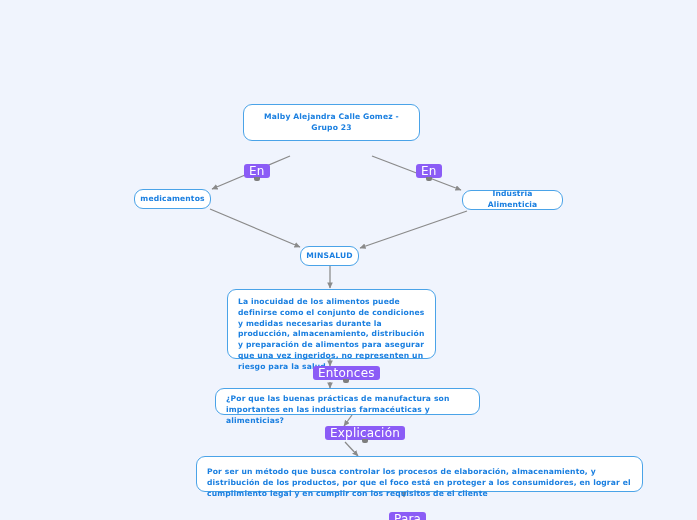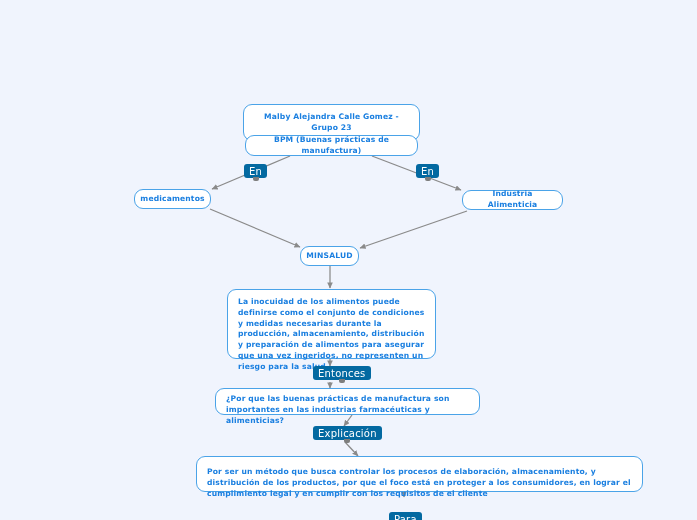--- a/index.html
+++ b/index.html
@@ -48,23 +48,23 @@
     justify-content: center;
     text-align: center;
   }
   .node.para {
     align-items: flex-start;
     text-align: left;
   }
   .badge {
     position: absolute;
     box-sizing: border-box;
-    background: #0369a1;
+    background: #8b5cf6;
     color: #ffffff;
-    font-size: 10px;
+    font-size: 12px;
     border-radius: 3px;
     display: flex;
     align-items: center;
     justify-content: center;
     letter-spacing: 0.2px;
     padding: 0 5px;
     height: 14px;
   }
   .badge::after {
     content: "";
@@ -102,23 +102,20 @@
       <path d="M352,415 L344,426"></path>
       <path d="M345,442 L358,456"></path>
       <path d="M404,492 L404,497"></path>
     </g>
   </svg>
 
   <div class="node center" style="left:243px; top:104px; width:177px; height:37px;">
     <span>Malby Alejandra Calle Gomez - Grupo 23</span>
   </div>
 
-  <div class="node center" style="left:245px; top:135px; width:173px; height:21px;">
-    <span>BPM (Buenas prácticas de manufactura)</span>
-  </div>
 
   <div class="badge" style="left:244px; top:164px;">
     <span>En</span>
   </div>
 
   <div class="badge" style="left:416px; top:164px;">
     <span>En</span>
   </div>
 
   <div class="node center" style="left:462px; top:190px; width:101px; height:20px;">
@@ -138,21 +135,21 @@
   </div>
 
   <div class="badge" style="left:313px; top:366px;">
     <span>Entonces</span>
   </div>
 
   <div class="node para" style="left:203px; top:388px; width:265px; height:27px; padding:5px 10px;margin-left:12px;">
     <span>¿Por que las buenas prácticas de manufactura son importantes en las industrias farmacéuticas y alimenticias?</span>
   </div>
 
-  <div class="badge" style="left:313px; top:426px;">
+  <div class="badge" style="left:325px; top:426px;">
     <span>Explicación</span>
   </div>
 
   <div class="node para" style="left:196px; top:456px; width:447px; height:36px; padding:10px 10px;">
     <span>Por ser un método que busca controlar los procesos de elaboración, almacenamiento, y distribución de los productos, por que el foco está en proteger a los consumidores, en lograr el cumplimiento legal y en cumplir con los requisitos de el cliente</span>
   </div>
 
   <div class="badge" style="left:389px; top:512px;justify-content:center;">
     <span>Para</span>
   </div>

